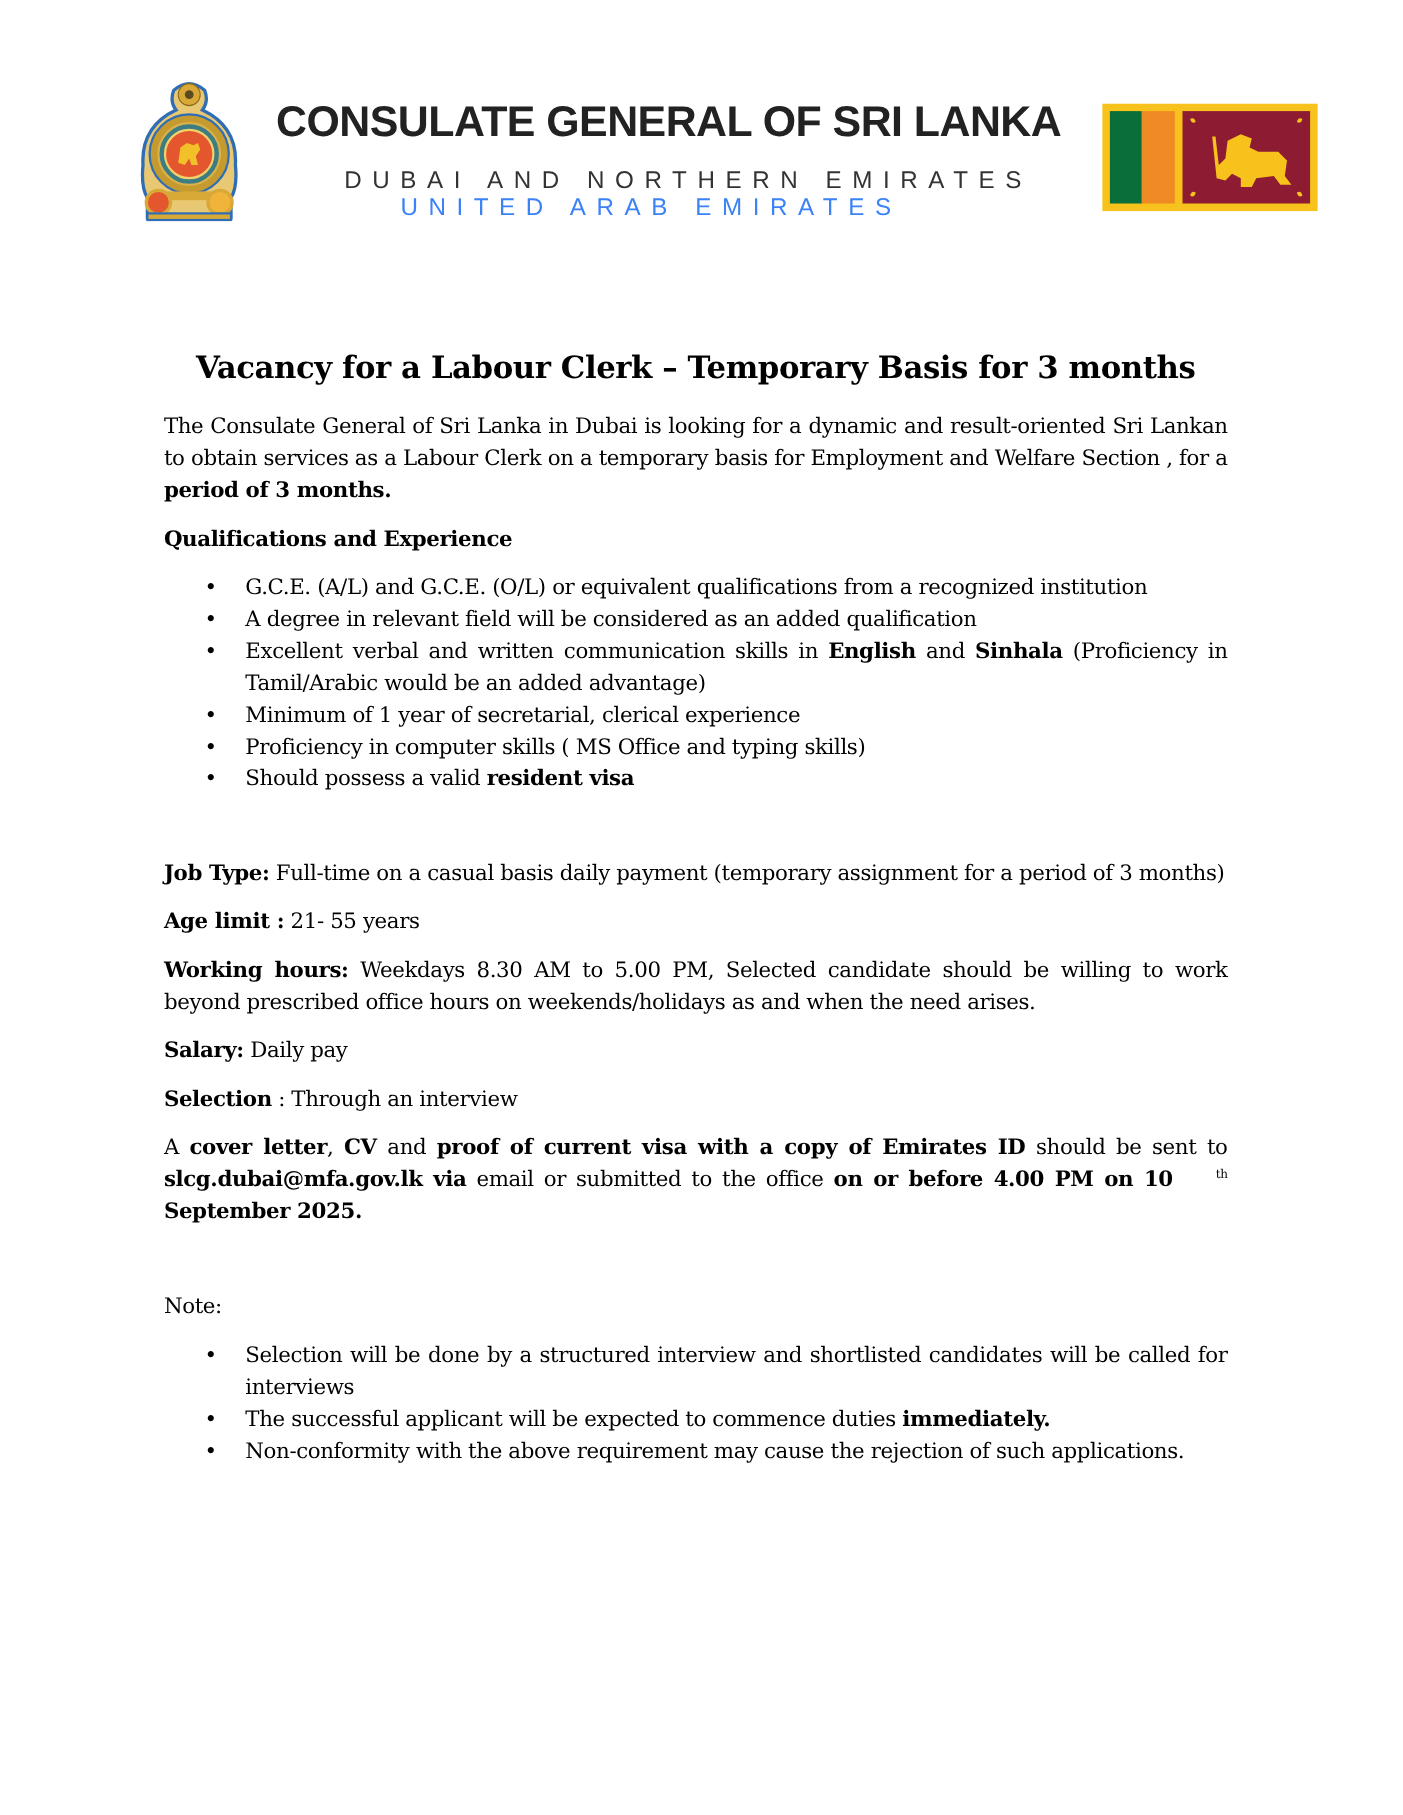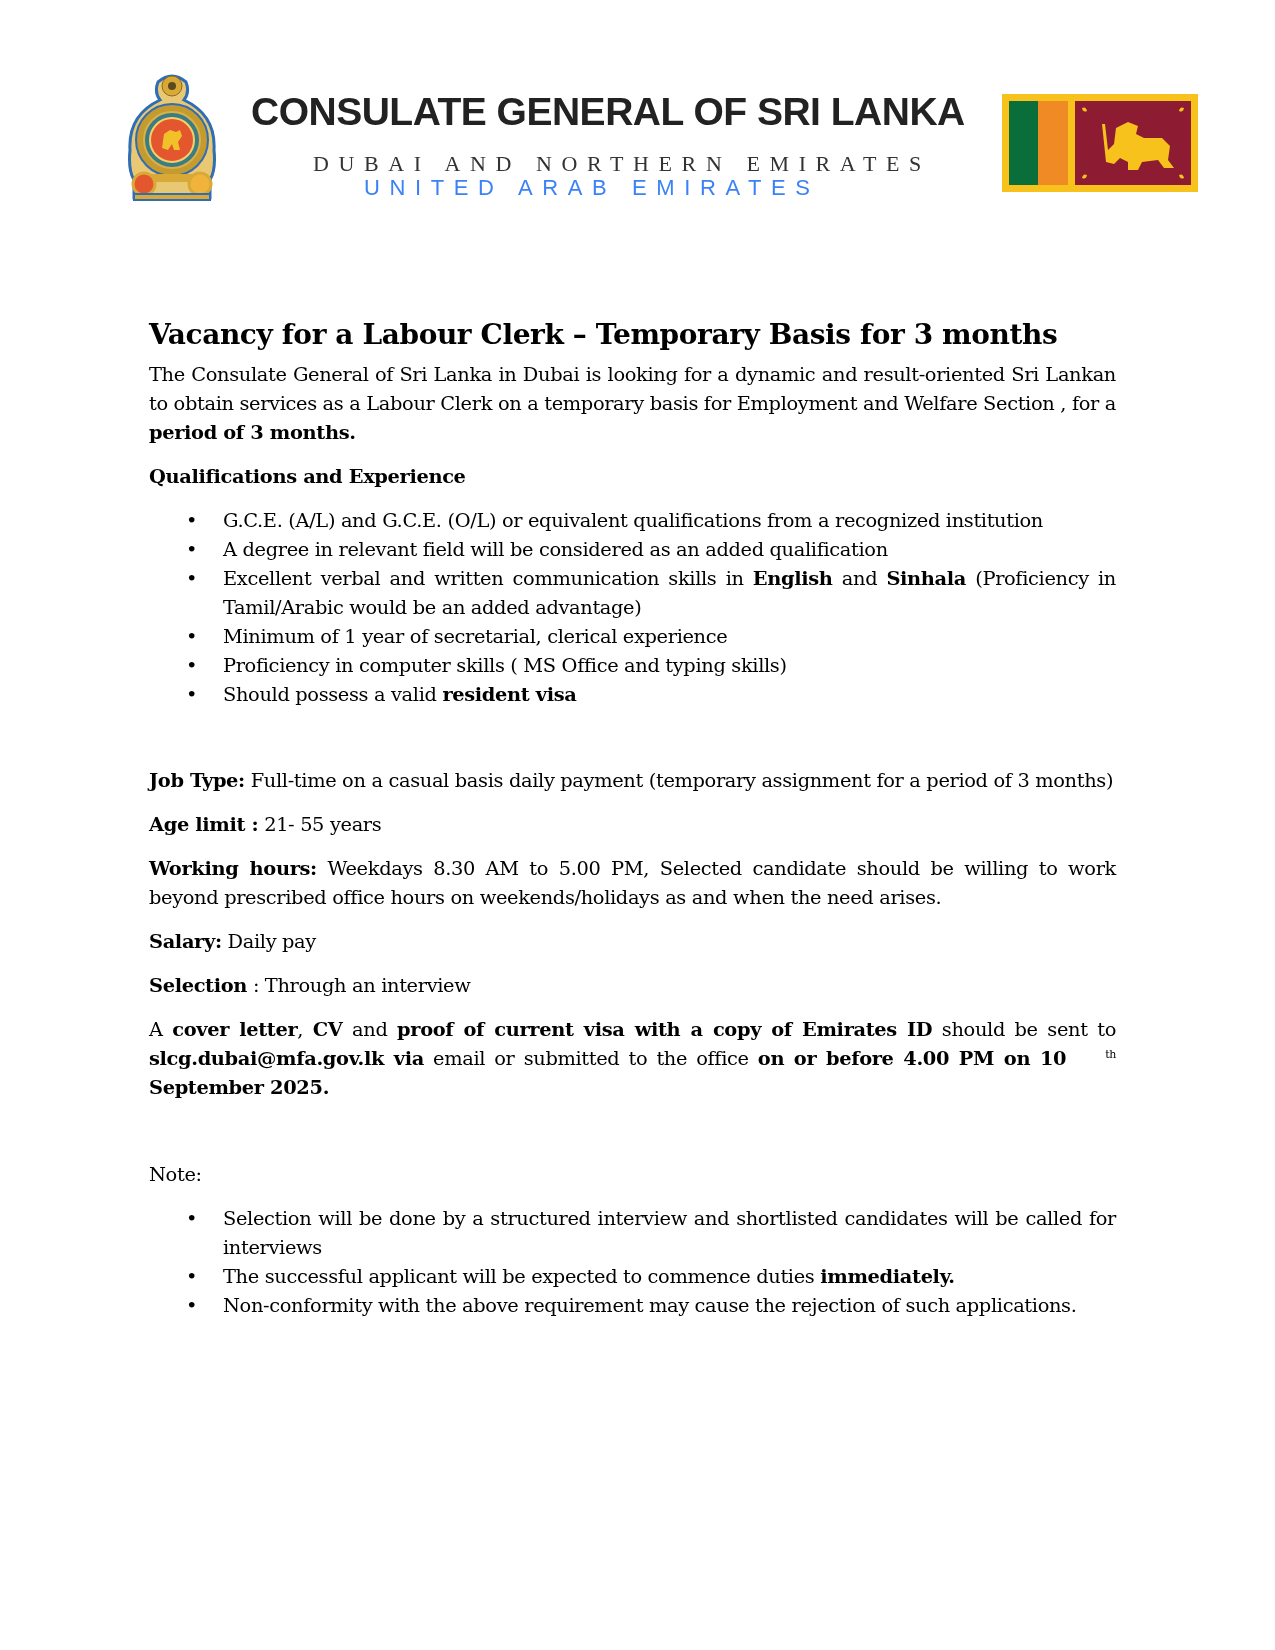--- a/index.html
+++ b/index.html
@@ -2,31 +2,31 @@
 <html><head>
 <meta charset="utf-8">
 <style>
   html, body { margin: 0; padding: 0; background: #ffffff; }
   body { width: 1275px; height: 1650px; position: relative; overflow: hidden;
          font-family: "DejaVu Serif", "Liberation Serif", serif; color: #000; }
   .header { position: absolute; left: 0; top: 0; width: 1275px; height: 230px; }
   .emblem { position: absolute; left: 124px; top: 70px; width: 96px; height: 140px; }
   .org-name { position: absolute; left: 251px; top: 90px; font-family: "Liberation Sans", sans-serif;
               font-weight: bold; font-size: 39px; color: #222; letter-spacing: -0.5px; white-space: nowrap; }
-  .org-sub1 { position: absolute; left: 313px; top: 151px; font-family: Liberation Serif, serif;
+  .org-sub1 { position: absolute; left: 313px; top: 151px; font-family: Liberation Sans, sans-serif;
               font-size: 22px; color: #333; letter-spacing: 9.6px; white-space: nowrap; }
   .org-sub2 { position: absolute; left: 364px; top: 175px; font-family: "Liberation Sans", sans-serif;
               font-size: 22px; color: #3b82f6; letter-spacing: 9.6px; white-space: nowrap; }
   .flag { position: absolute; left: 1002px; top: 94px; width: 196px; height: 98px; }
 
   .content { position: absolute; left: 149px; top: 318px; width: 967px; }
-  .title { font-weight: bold; font-size: 28px; margin: 0; width: 967px; margin-left: 0;
+  .title { text-align: center; font-weight: bold; font-size: 28px; margin: 0; width: 967px; margin-left: 0;
            letter-spacing: -0.4px; }
   p { margin: 0; font-size: 19.4px; line-height: 29px; text-align: justify; letter-spacing: -0.35px; }
-  .intro { margin-top: 9px; }
+  .intro { margin-top: 22px; }
   .heading { font-weight: bold; margin-top: 15px; }
   ul { list-style: none; margin: 15px 0 0 0; padding: 0; }
   li { position: relative; padding-left: 74px; font-size: 19.4px; line-height: 29px; text-align: justify; letter-spacing: -0.35px; }
   li .bullet { position: absolute; left: 37px; top: 0; }
   .gap-big { height: 42px; }
   .para { margin-top: 15px; }
   b { font-weight: bold; }
   sup { font-size: 11px; line-height: 0; vertical-align: super; padding-left: 39px; }
 </style>
 </head>

